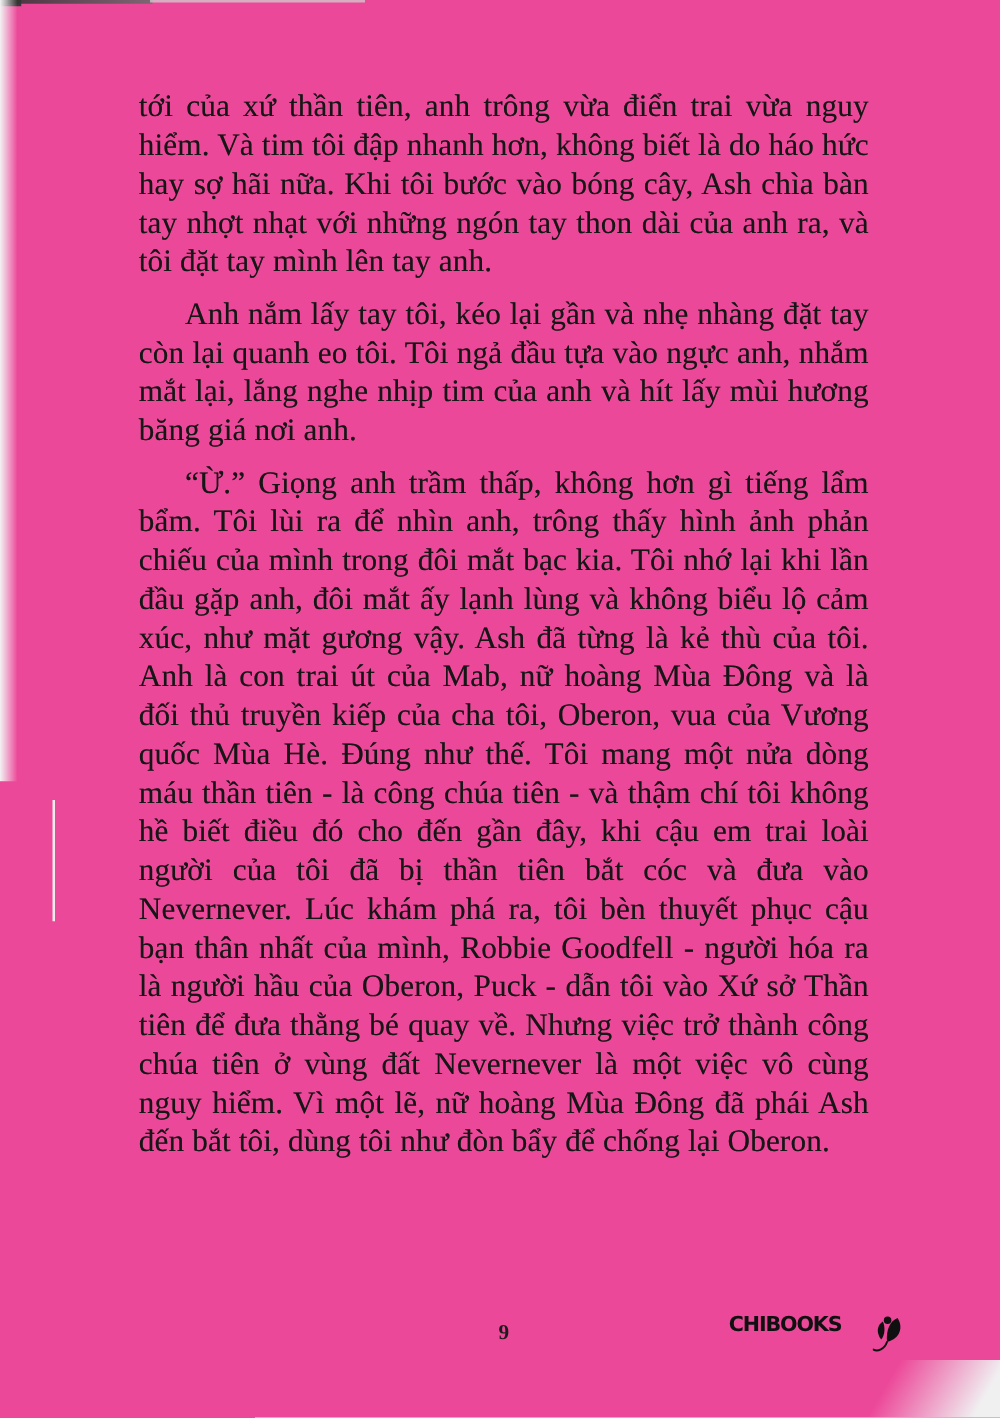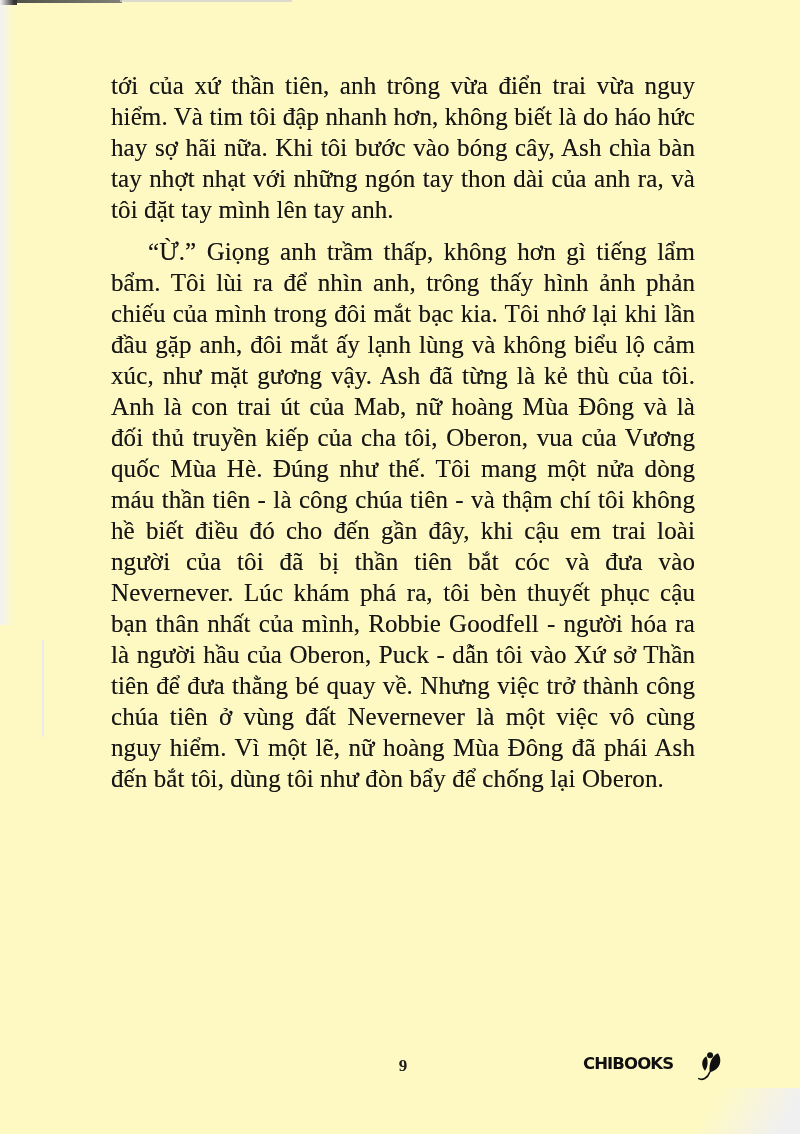--- a/index.html
+++ b/index.html
@@ -1,21 +1,21 @@
 <!DOCTYPE html>
 <html><head>
 <meta charset="utf-8">
 <style>
   html, body { margin: 0; padding: 0; background: #e9e9e9; }
   .page {
     position: relative;
     width: 800px;
     height: 1134px;
     margin: 0 auto;
-    background: #fef9c3;
+    background: #ec4899;
     overflow: hidden;
     font-family: "Liberation Serif", serif;
   }
 
   
   .artifact { position: absolute; pointer-events: none; }
   .corner-blob { left: 0; top: 0; width: 17px; height: 5px; background: #383838; }
   .top-line {
     left: 6px; top: 0; width: 116px; height: 3px;
     background: linear-gradient(to right, #2f2f2f, #6b6b6b);
@@ -52,21 +52,21 @@
     left: 111px; top: 1056px; width: 584px;
     text-align: center;
     font-size: 17px;
     font-weight: bold;
     color: #1c1c1c;
   }
   .publisher-logo {
     position: absolute;
     left: 583px; top: 1052px;
     display: flex;
-    align-items: center;
+    align-items: flex-start;
     height: 28px;
     gap: 28px;
   }
   .logo-text {
     font-family: "DejaVu Sans", sans-serif;
     font-weight: bold;
     font-size: 16.5px;
     letter-spacing: -0.9px;
     color: #101010;
     line-height: 1;
@@ -81,20 +81,21 @@
 
   <div class="artifact corner-blob"></div>
   <div class="artifact top-line"></div>
   <div class="artifact top-line-ext"></div>
   <div class="artifact left-shade"></div>
   <div class="artifact crease"></div>
   <div class="artifact corner-shade"></div>
 
   <div class="text-block">
     <p class="no-indent">tới của xứ thần tiên, anh trông vừa điển trai vừa nguy hiểm. Và tim tôi đập nhanh hơn, không biết là do háo hức hay sợ hãi nữa. Khi tôi bước vào bóng cây, Ash chìa bàn tay nhợt nhạt với những ngón tay thon dài của anh ra, và tôi đặt tay mình lên tay anh.</p>
+    <p>Anh nắm lấy tay tôi, kéo lại gần và nhẹ nhàng đặt tay còn lại quanh eo tôi. Tôi ngả đầu tựa vào ngực anh, nhắm mắt lại, lắng nghe nhịp tim của anh và hít lấy mùi hương băng giá nơi anh.</p>
     <p>“Ừ.” Giọng anh trầm thấp, không hơn gì tiếng lẩm bẩm. Tôi lùi ra để nhìn anh, trông thấy hình ảnh phản chiếu của mình trong đôi mắt bạc kia. Tôi nhớ lại khi lần đầu gặp anh, đôi mắt ấy lạnh lùng và không biểu lộ cảm xúc, như mặt gương vậy. Ash đã từng là kẻ thù của tôi. Anh là con trai út của Mab, nữ hoàng Mùa Đông và là đối thủ truyền kiếp của cha tôi, Oberon, vua của Vương quốc Mùa Hè. Đúng như thế. Tôi mang một nửa dòng máu thần tiên - là công chúa tiên - và thậm chí tôi không hề biết điều đó cho đến gần đây, khi cậu em trai loài người của tôi đã bị thần tiên bắt cóc và đưa vào Nevernever. Lúc khám phá ra, tôi bèn thuyết phục cậu bạn thân nhất của mình, Robbie Goodfell - người hóa ra là người hầu của Oberon, Puck - dẫn tôi vào Xứ sở Thần tiên để đưa thằng bé quay về. Nhưng việc trở thành công chúa tiên ở vùng đất Nevernever là một việc vô cùng nguy hiểm. Vì một lẽ, nữ hoàng Mùa Đông đã phái Ash đến bắt tôi, dùng tôi như đòn bẩy để chống lại Oberon.</p>
   </div>
 
   <div class="page-number">9</div>
 
   <div class="publisher-logo">
     <span class="logo-text">CHIBOOKS</span>
     <svg class="logo-flower" width="26" height="30" viewBox="0 0 27 32" fill="#101010" xmlns="http://www.w3.org/2000/svg">
       <circle cx="12.5" cy="4.5" r="3.2"></circle>
       <path d="M7,21 C2.5,15 3.5,8.5 8.5,5.5 C10.5,10 10.5,17 7,21 Z"></path>

